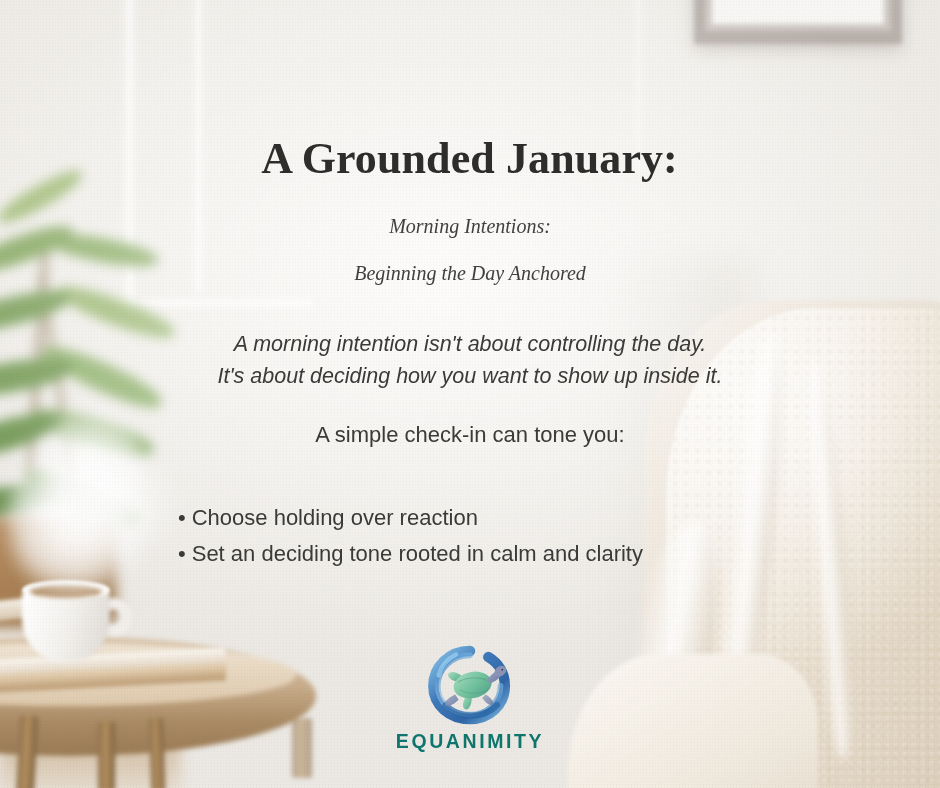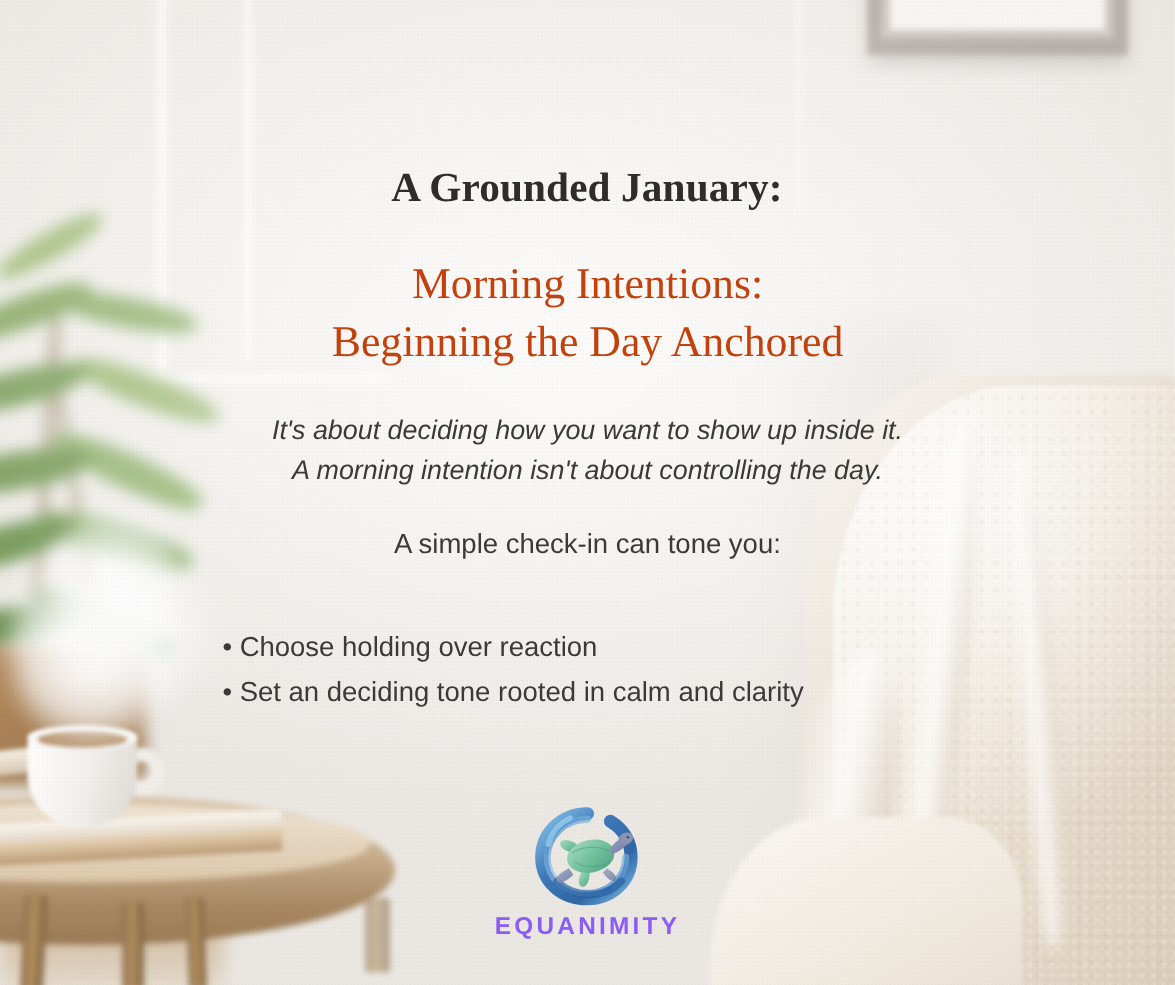--- a/index.html
+++ b/index.html
@@ -256,31 +256,32 @@
   .content {
     position: absolute;
     inset: 0;
     text-align: center;
   }
   .title {
     position: absolute;
     left: 0; right: 1px; top: 133px;
     font-family: "Liberation Serif", serif;
     font-weight: bold;
-    font-size: 33px;
+    font-size: 44px;
     letter-spacing: .1px;
     color: #2d2d2b;
   }
   .subtitle {
     position: absolute;
     left: 0; right: 0; top: 203px;
     font-family: "Liberation Serif", serif;
-    font-size: 35px;
+    font-style: italic;
+    font-size: 20px;
     line-height: 47px;
-    color: #c2410c;
+    color: #404040;
   }
   .lede {
     position: absolute;
     left: 0; right: 0; top: 328px;
     font-family: "Liberation Sans", sans-serif;
     font-style: italic;
     font-weight: normal;
     font-size: 21.5px;
     line-height: 32px;
     color: #3a3a38;
@@ -310,21 +311,21 @@
   .logo-mark {
     width: 88px; height: 82px;
     margin: 0 auto;
     display: block;
   }
   .logo-word {
     margin-top: 4px;
     font-size: 19.5px;
     letter-spacing: 2.6px;
     font-weight: bold;
-    color: #8b5cf6;
+    color: #0f766e;
   }
   .logo-sub {
     margin-top: 1px;
     font-size: 10px;
     letter-spacing: 2.6px;
     color: #7f8a86;
   }
 </style>
 </head>
 <body>
@@ -397,22 +398,22 @@
   <div class="content">
 
     <div class="title">A Grounded January:</div>
 
     <div class="subtitle">
       <div>Morning Intentions:</div>
       <div>Beginning the Day Anchored</div>
     </div>
 
     <div class="lede">
+      <div>A morning intention isn't about controlling the day.</div>
       <div>It's about deciding how you want to show up inside it.</div>
-      <div>A morning intention isn't about controlling the day.</div>
     </div>
 
     <div class="prompt">A simple check-in can tone you:</div>
 
     <div class="bullets">
       <div>
         <span class="dot">•</span><span>Choose holding over reaction</span>
       </div>
       <div>
         <span class="dot">•</span><span>Set an deciding tone rooted in calm and clarity</span>

